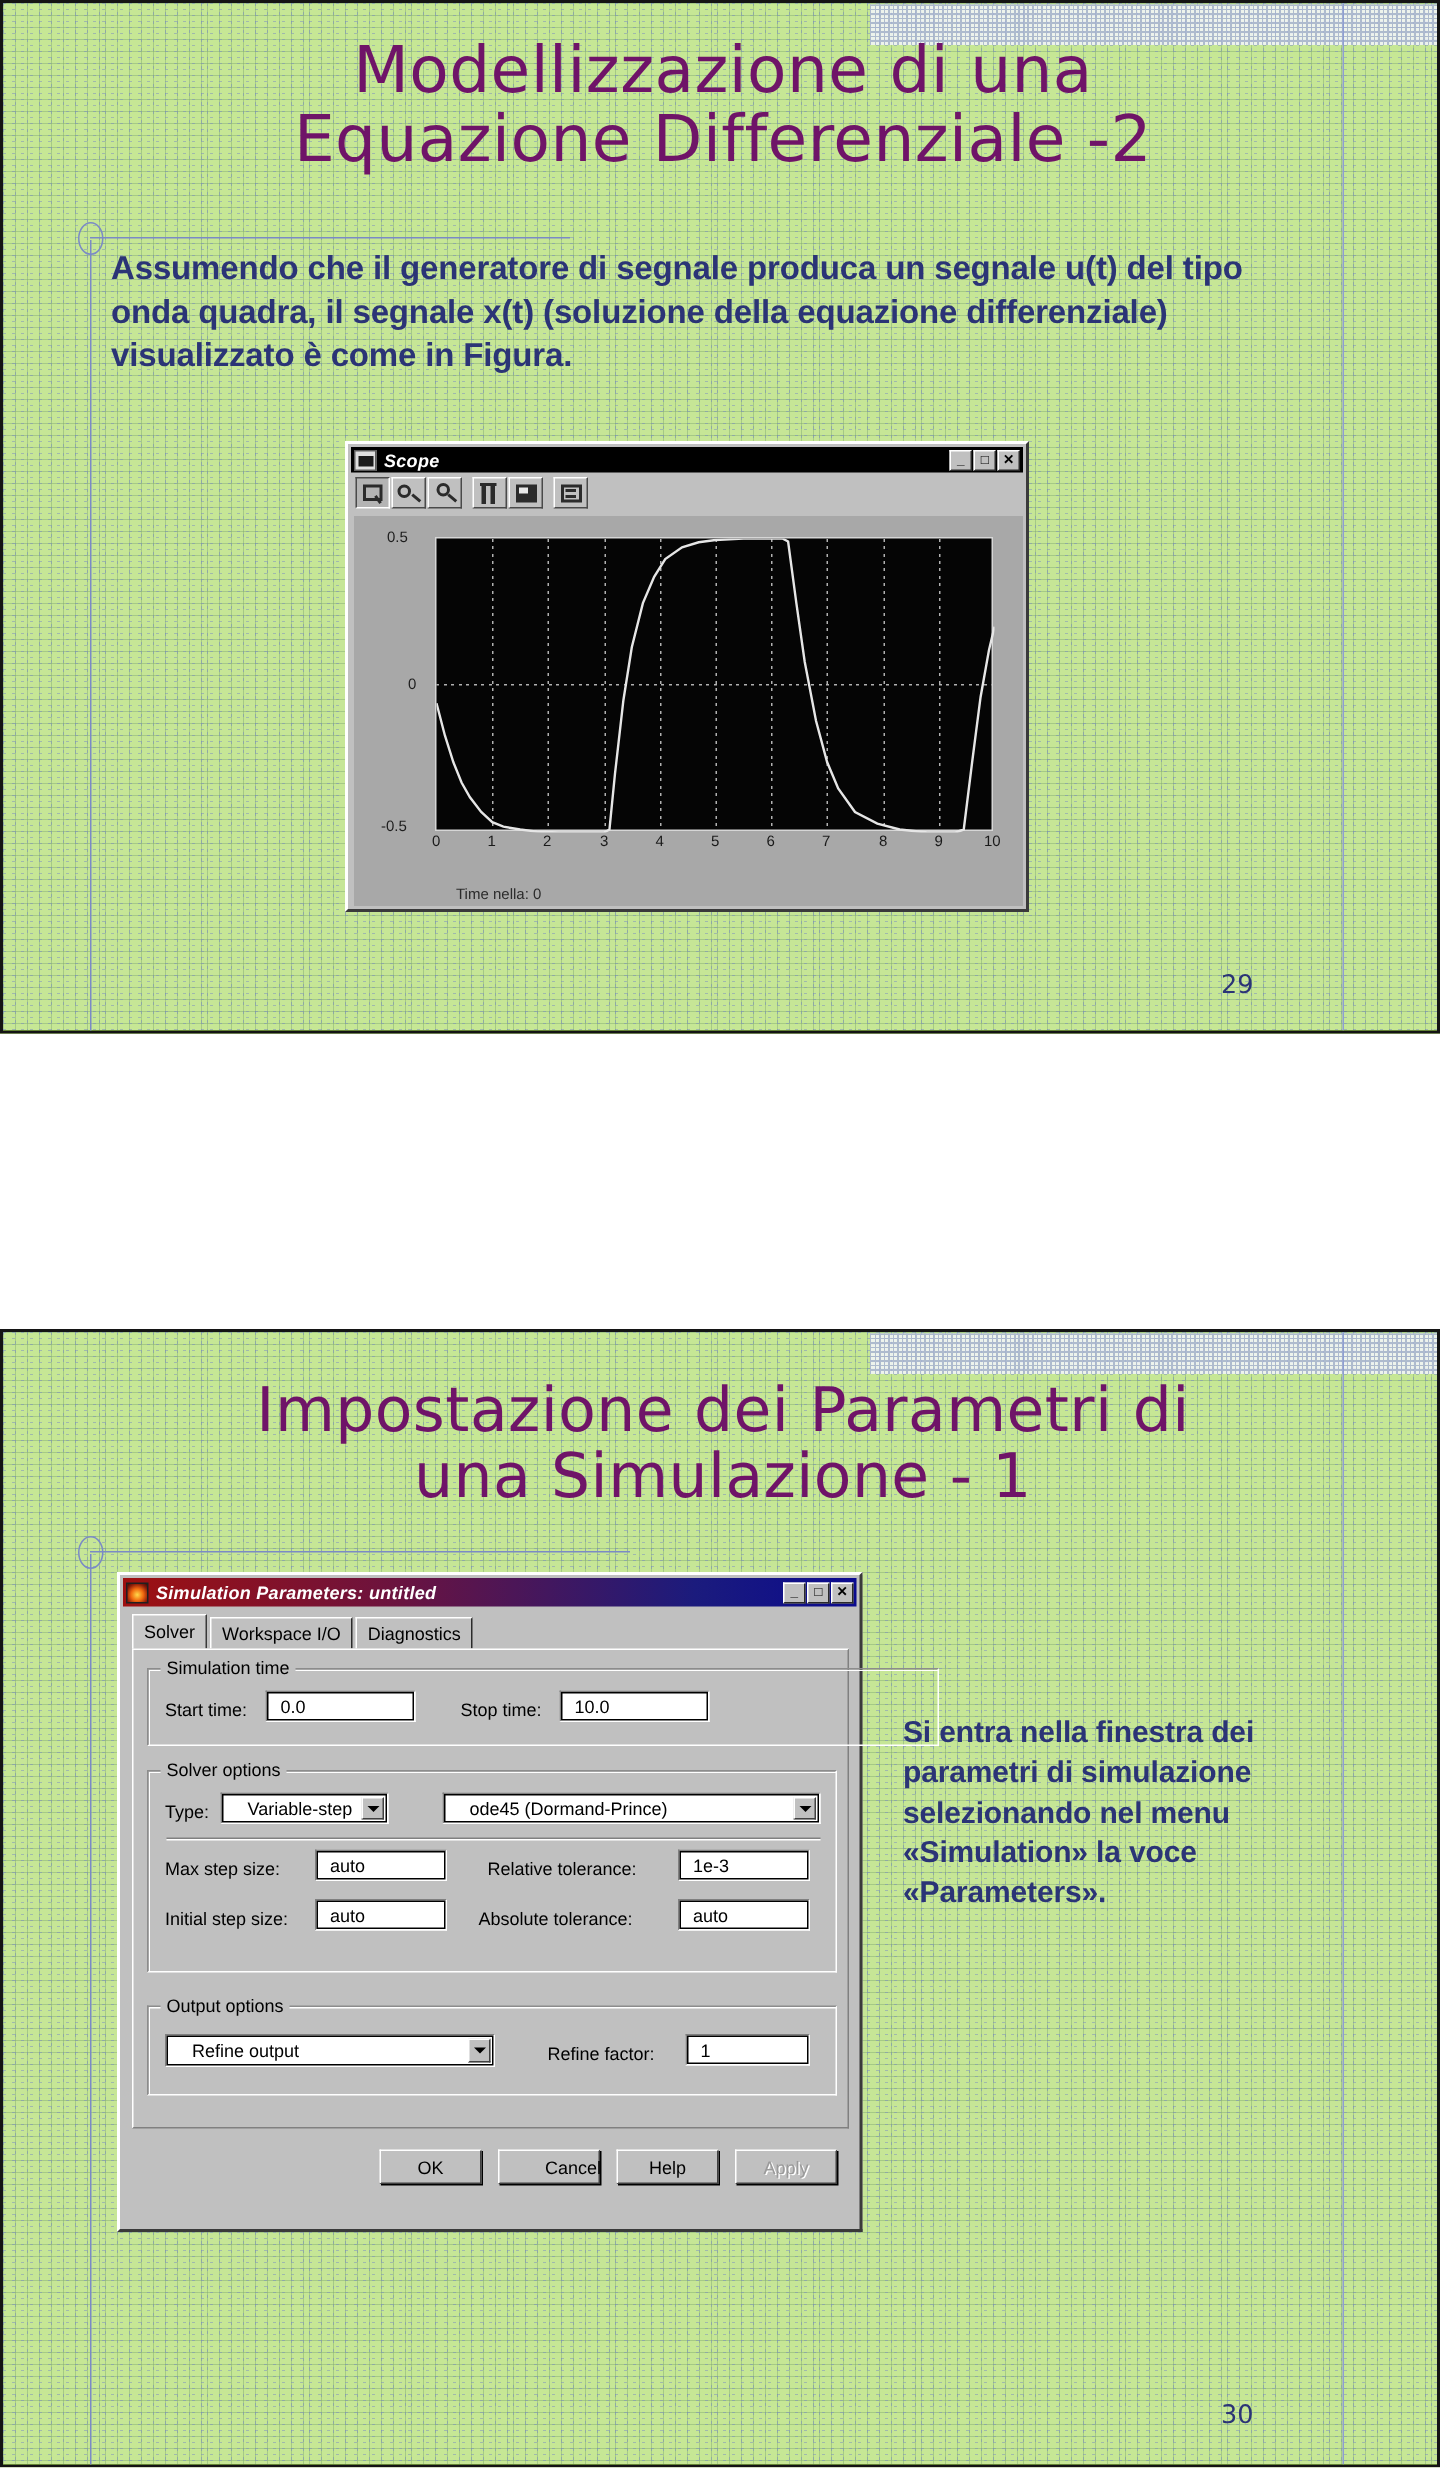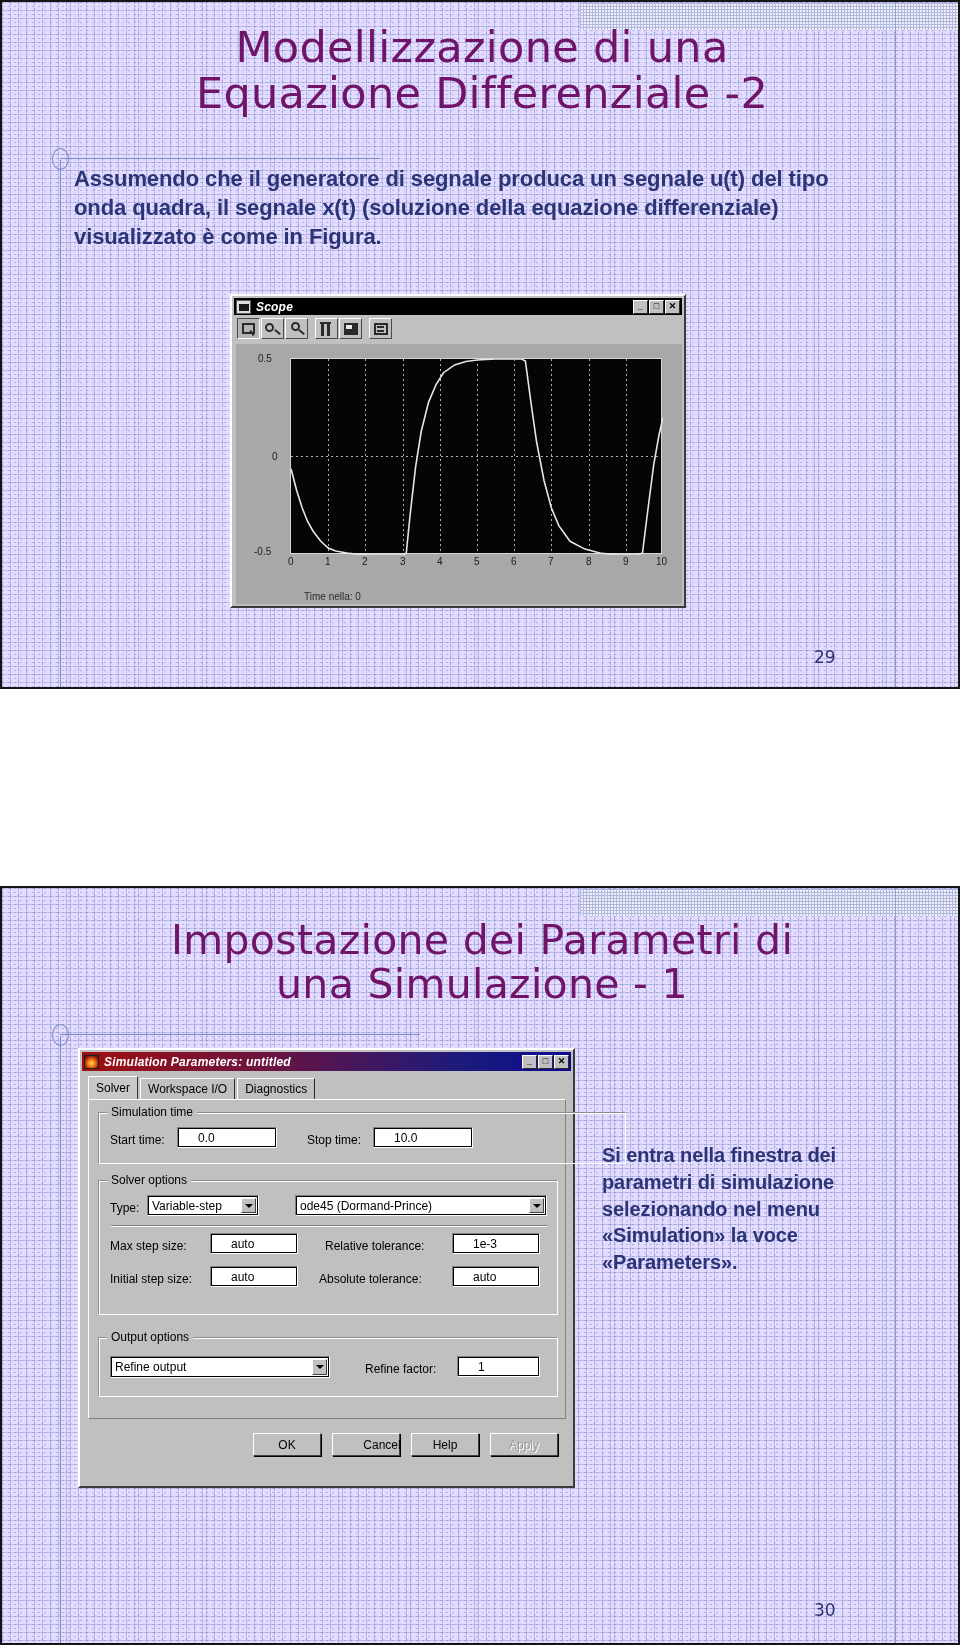--- a/index.html
+++ b/index.html
@@ -14,21 +14,21 @@
     height: 1645px;
     background: #ffffff;
     overflow: hidden;
   }
 
   
   .slide {
     position: absolute;
     left: 0;
     width: 960px;
-    background: #c4b5fd;
+    background: #84cc16;
     border: 2px solid #141414;
     overflow: hidden;
   }
   #slide-29 { top: 0; height: 689px; }
   #slide-30 { top: 886px; height: 759px; }
 
   
   .gridbg {
     position: absolute;
     inset: 0;
@@ -291,30 +291,30 @@
     position: absolute; font-size: 12px; color: #000;
     white-space: nowrap;
   }
   .field {
     position: absolute; background: #ffffff;
     border-top: 1px solid #808080; border-left: 1px solid #808080;
     border-right: 1px solid #ffffff; border-bottom: 1px solid #ffffff;
     outline: 1px solid #000; outline-offset: -2px;
     font-size: 12px; color: #000;
     display: flex; align-items: center;
-    padding-left: 20px; overflow: hidden; white-space: nowrap;
+    padding-left: 9px; overflow: hidden; white-space: nowrap;
   }
   .combo {
     position: absolute; background: #ffffff;
     border-top: 1px solid #808080; border-left: 1px solid #808080;
     border-right: 1px solid #ffffff; border-bottom: 1px solid #ffffff;
     outline: 1px solid #000; outline-offset: -2px;
     font-size: 12px; color: #000;
     display: flex; align-items: center;
-    padding-left: 4px; white-space: nowrap;
+    padding-left: 17px; white-space: nowrap;
   }
   .combo .arrow {
     position: absolute; right: 2px; top: 2px;
     width: 15px; bottom: 2px;
     background: #c0c0c0;
     border-top: 1px solid #ffffff; border-left: 1px solid #ffffff;
     border-right: 1px solid #404040; border-bottom: 1px solid #404040;
     display: flex; align-items: center; justify-content: center;
   }
   .combo .arrow::after {

